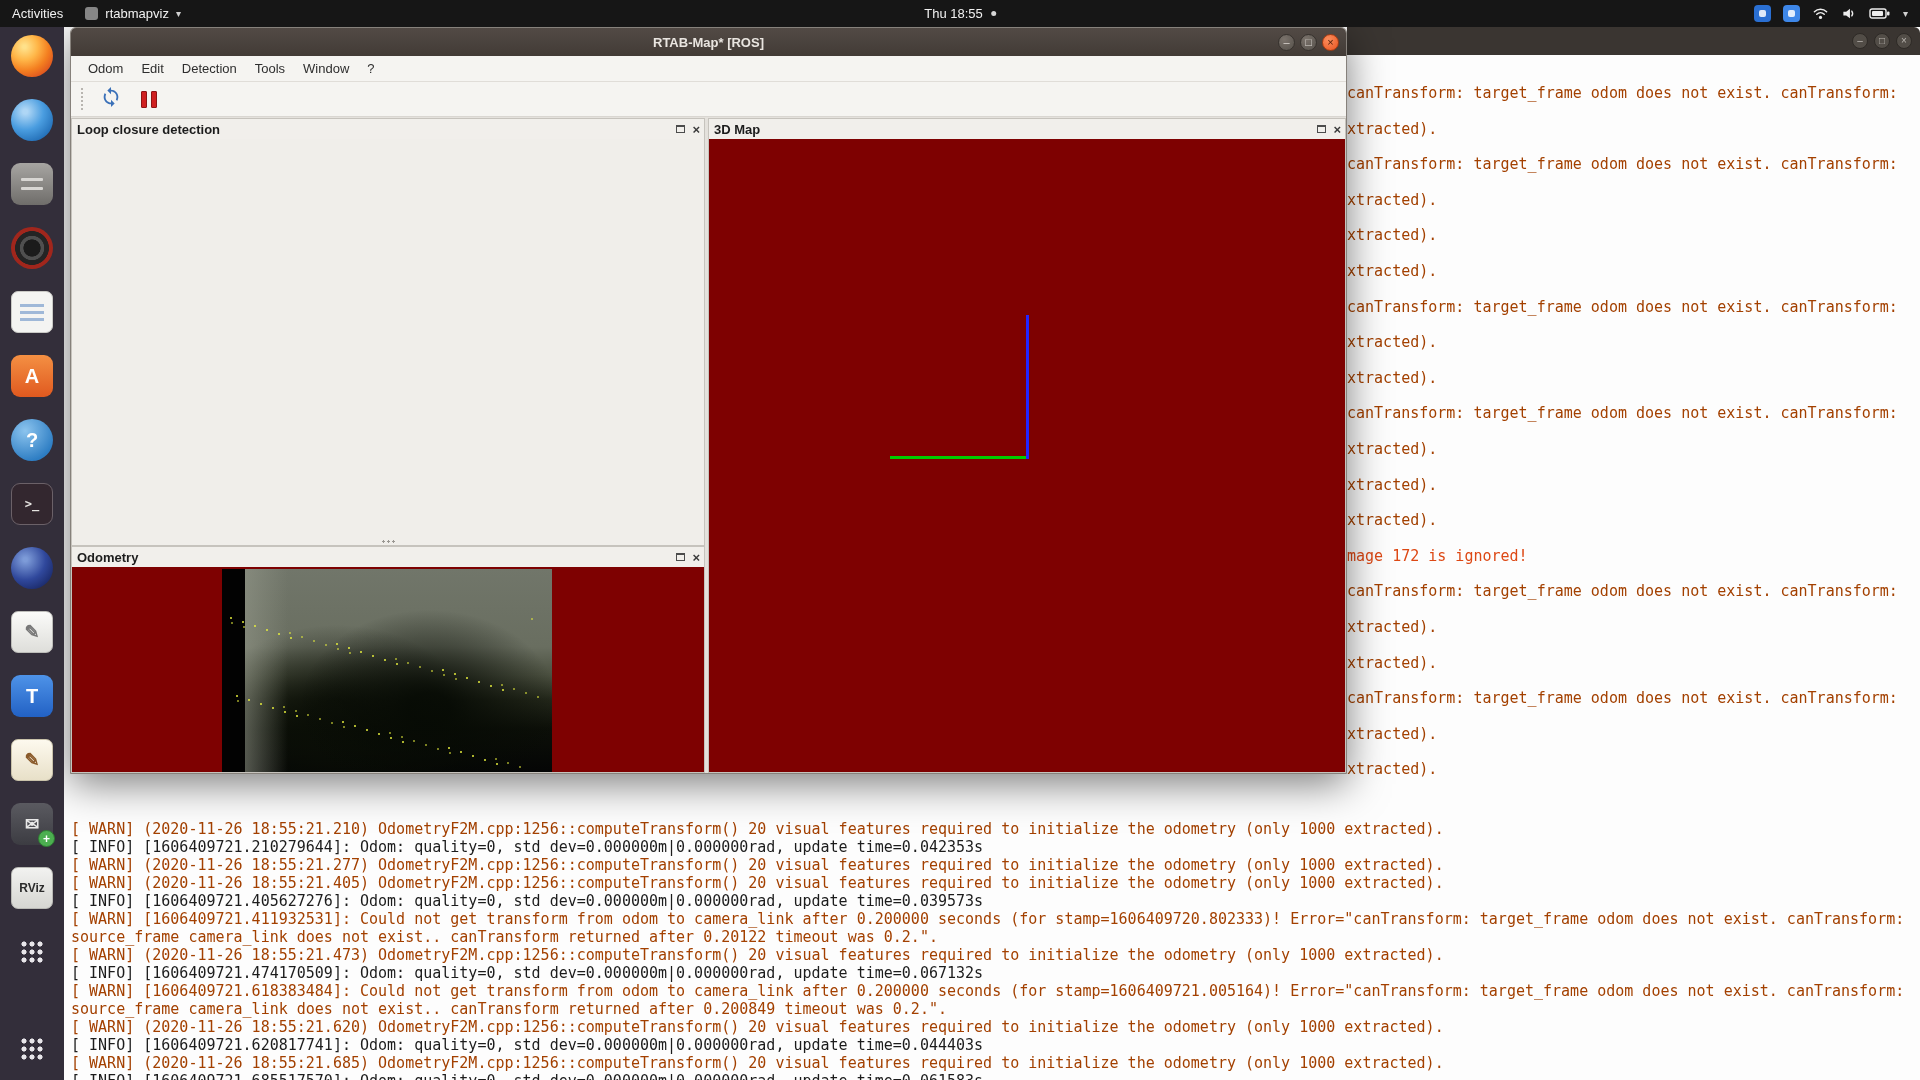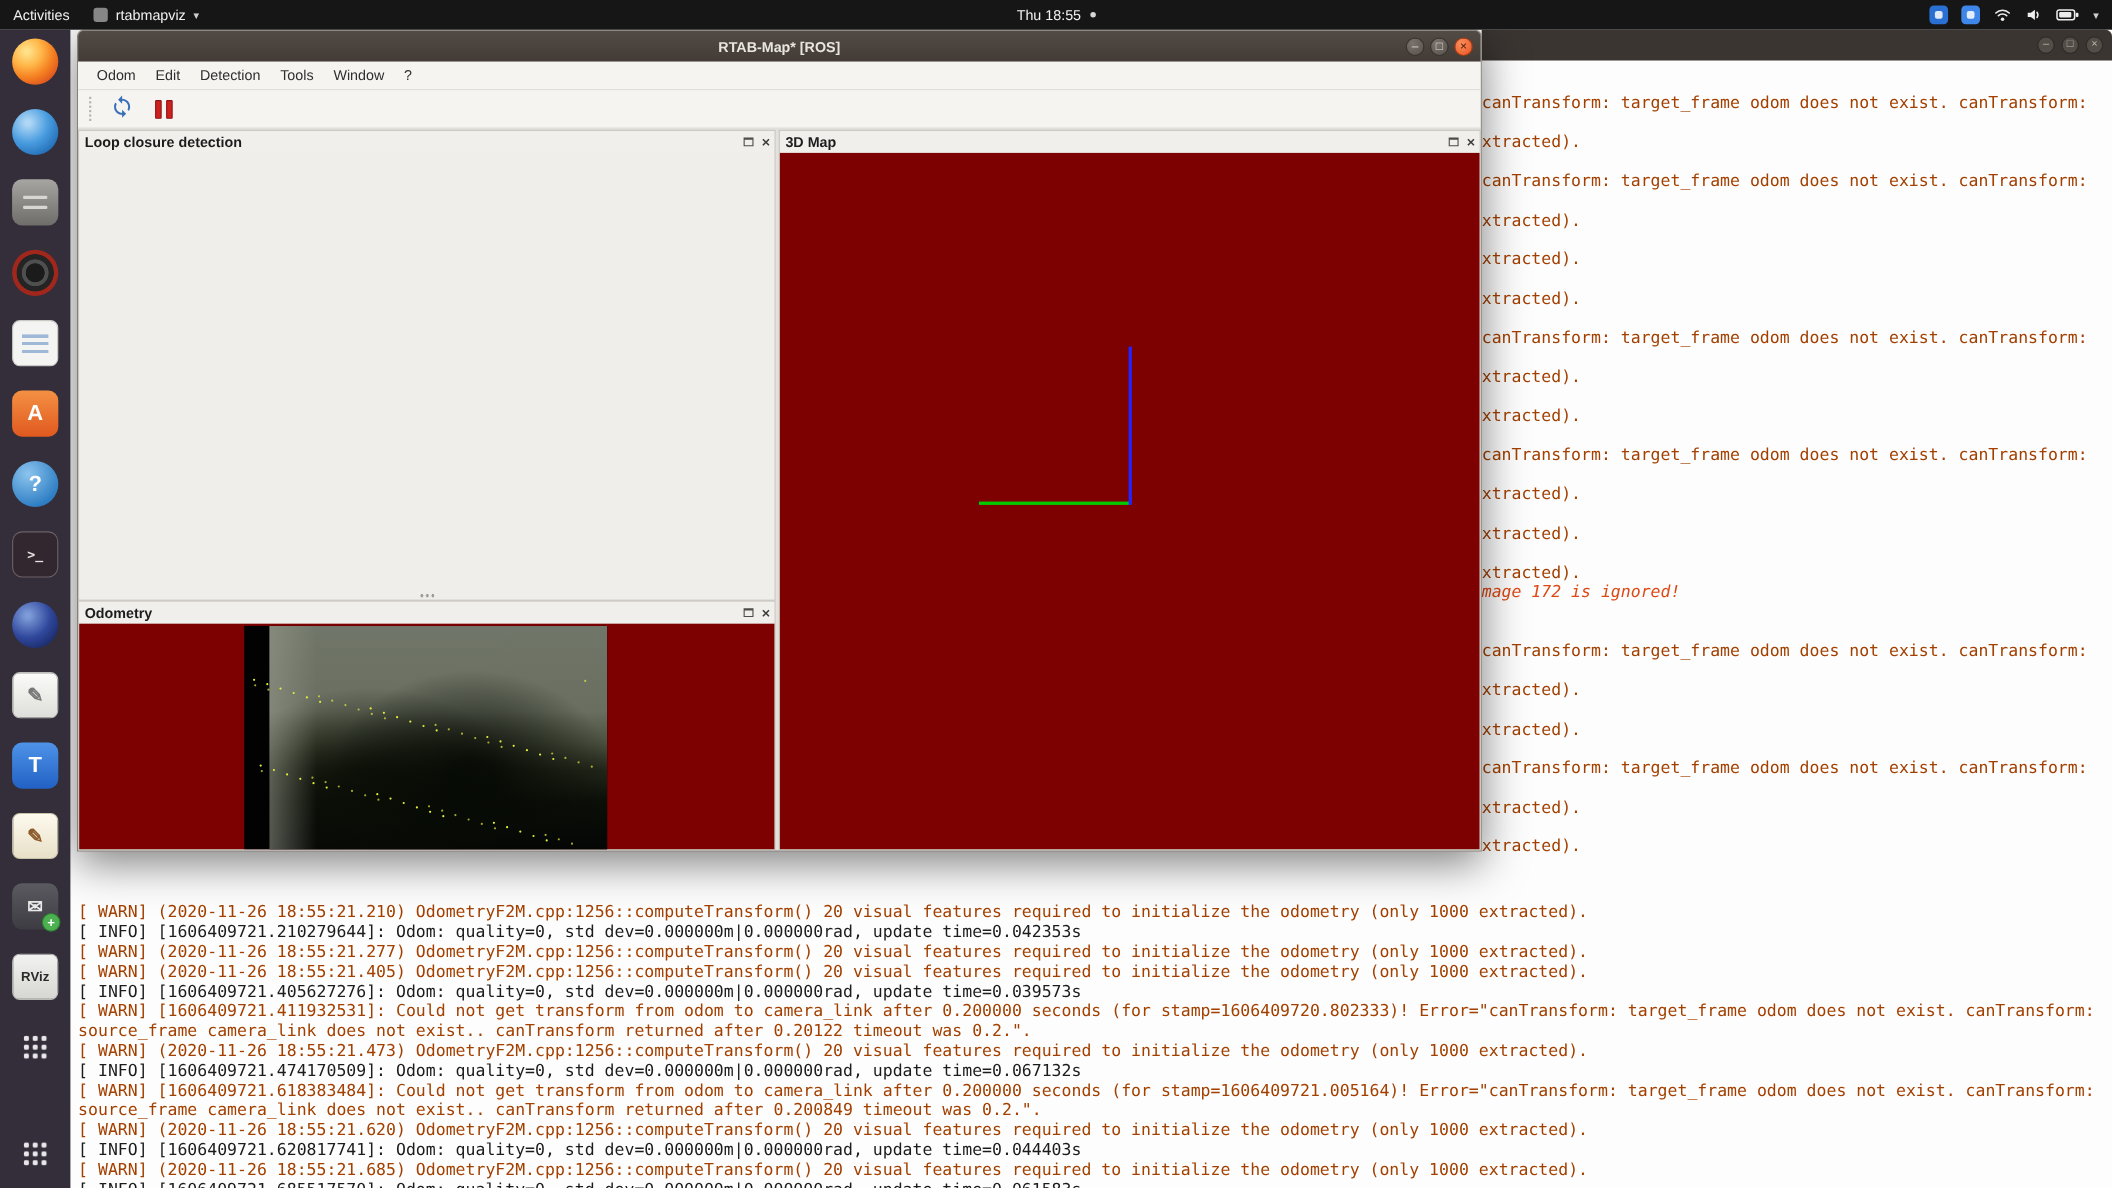--- a/index.html
+++ b/index.html
@@ -124,21 +124,21 @@
     <div class="tfrag warn" style="top: 191px;">xtracted).</div>
     <div class="tfrag warn" style="top: 226px;">xtracted).</div>
     <div class="tfrag warn" style="top: 262px;">xtracted).</div>
     <div class="tfrag warn" style="top: 298px;">canTransform: target_frame odom does not exist. canTransform:</div>
     <div class="tfrag warn" style="top: 333px;">xtracted).</div>
     <div class="tfrag warn" style="top: 369px;">xtracted).</div>
     <div class="tfrag warn" style="top: 404px;">canTransform: target_frame odom does not exist. canTransform:</div>
     <div class="tfrag warn" style="top: 440px;">xtracted).</div>
     <div class="tfrag warn" style="top: 476px;">xtracted).</div>
     <div class="tfrag warn" style="top: 511px;">xtracted).</div>
-    <div class="tfrag alert" style="top: 529px; font-style: italic;">mage 172 is ignored!</div>
+    <div class="tfrag alert" style="top: 547px;">mage 172 is ignored!</div>
     <div class="tfrag warn" style="top: 582px;">canTransform: target_frame odom does not exist. canTransform:</div>
     <div class="tfrag warn" style="top: 618px;">xtracted).</div>
     <div class="tfrag warn" style="top: 654px;">xtracted).</div>
     <div class="tfrag warn" style="top: 689px;">canTransform: target_frame odom does not exist. canTransform:</div>
     <div class="tfrag warn" style="top: 725px;">xtracted).</div>
     <div class="tfrag warn" style="top: 760px;">xtracted).</div>
   </div>
 
 <div class="terminal-bottom">
     <div class="term-line warn">[ WARN] (2020-11-26 18:55:21.210) OdometryF2M.cpp:1256::computeTransform() 20 visual features required to initialize the odometry (only 1000 extracted).</div>

